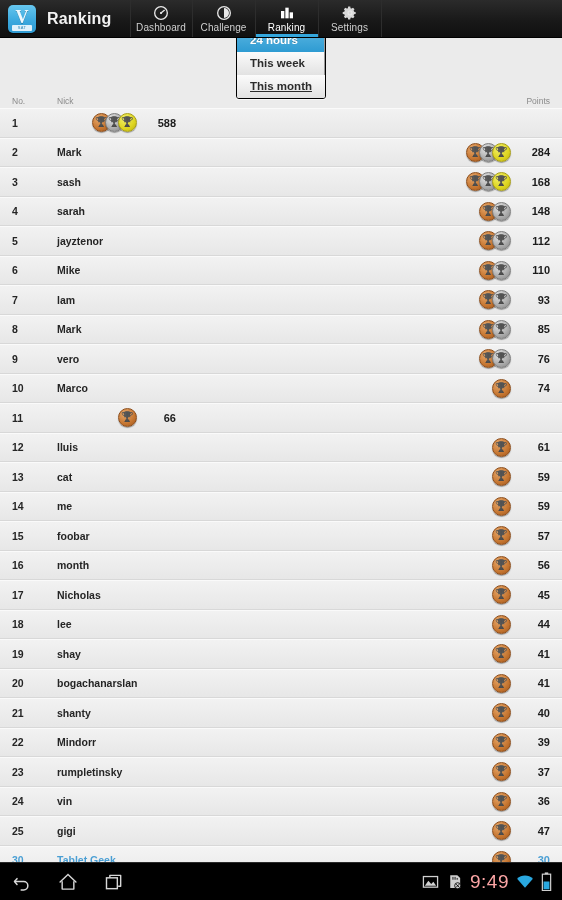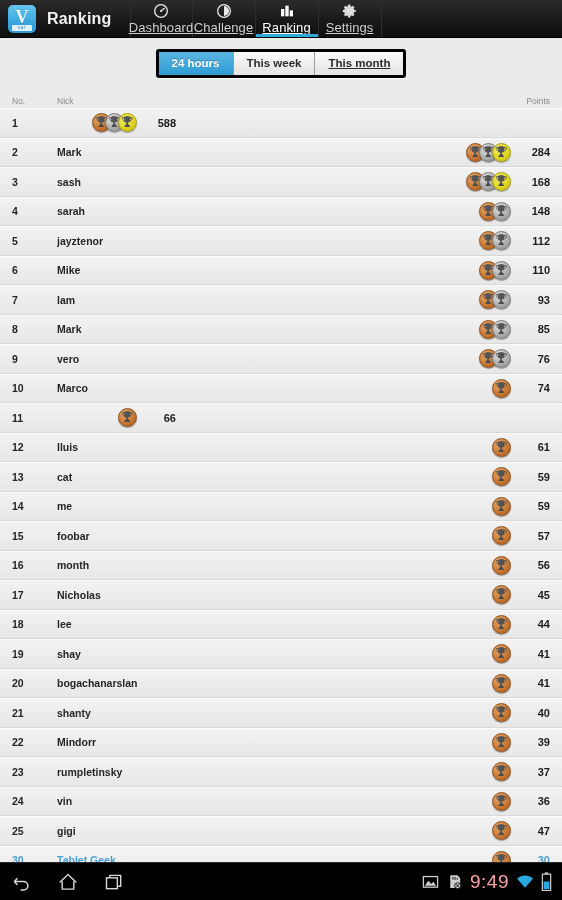--- a/index.html
+++ b/index.html
@@ -45,34 +45,35 @@
 
   .navtabs { display:flex; align-items:stretch; height:100%; margin-left:18px; }
   .navtab {
     width:63px; position:relative;
     display:flex; flex-direction:column; align-items:center; justify-content:center;
     border-right:1px solid #2d2d2d;
     cursor:pointer;
   }
   .navtab:first-child { border-left:1px solid #2d2d2d; }
   .navtab .ico { height:16px; display:flex; align-items:center; justify-content:center; margin-bottom:1px; }
-  .navtab .lbl { color:#cfcfcf; font-size:13px; letter-spacing:.1px;text-decoration:underline; }
+  .navtab .lbl { color:#cfcfcf; font-size:10px; letter-spacing:.1px; }
   .navtab.active .lbl { color:#ffffff; }
   .navtab.active:after {
     content:""; position:absolute; left:0; right:0; bottom:0; height:3px;
     background:#34a7dd;
   }
   .navtab.active { border-right-color:#2d2d2d; }
 
   
   .seg-bar { height:50px; display:flex; align-items:center; justify-content:center;
              background:#ebebeb; }
   .seg {
-    display:flex; border:3px solid #000000; border-radius:3px; overflow:hidden;
+    display:flex; border:1px solid #000000; border-radius:3px; overflow:hidden;
     box-shadow:0 1px 0 rgba(255,255,255,.7);
+    flex-direction:column;
   }
   .seg-item {
     padding:0 13px; height:23px; line-height:22px;
     font-size:11.5px; font-weight:bold; color:#2c2c2c;
     background:linear-gradient(#fbfbfb,#e2e2e2);
     border-right:1px solid #9a9a9a;
     cursor:pointer;
   }
   .seg-item:last-child { border-right:none;text-decoration:underline; }
   .seg-item.active {

